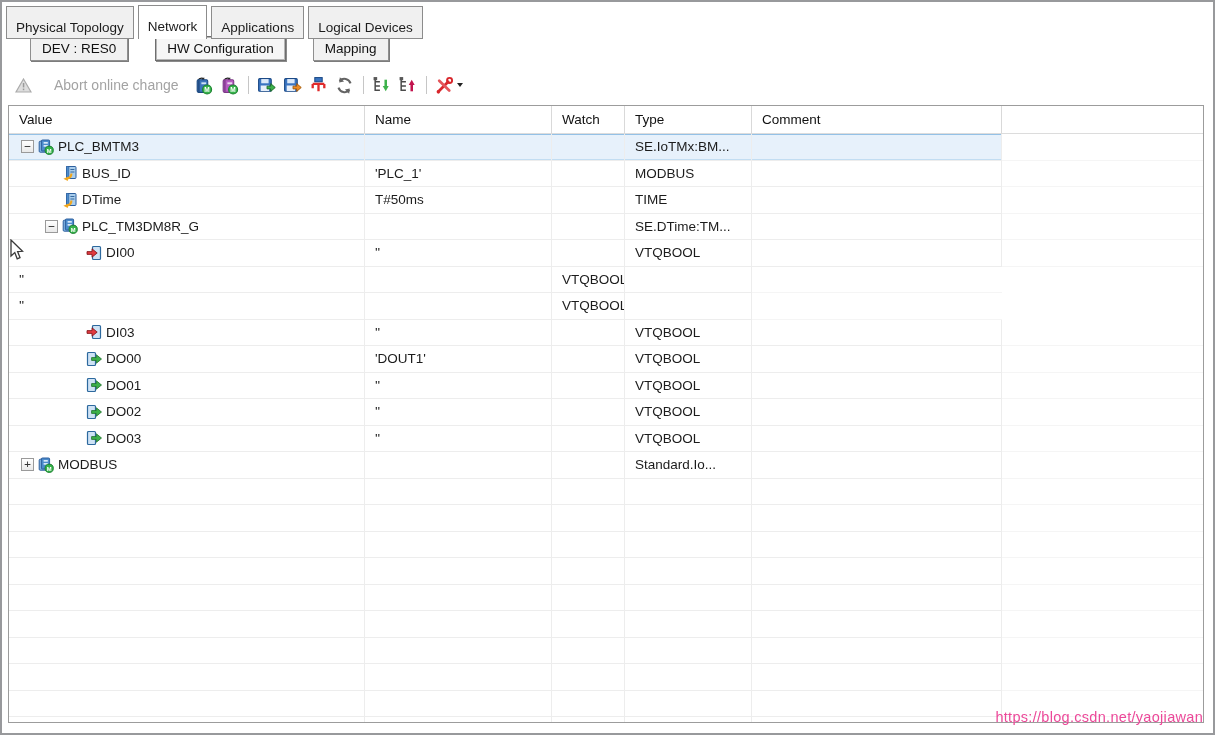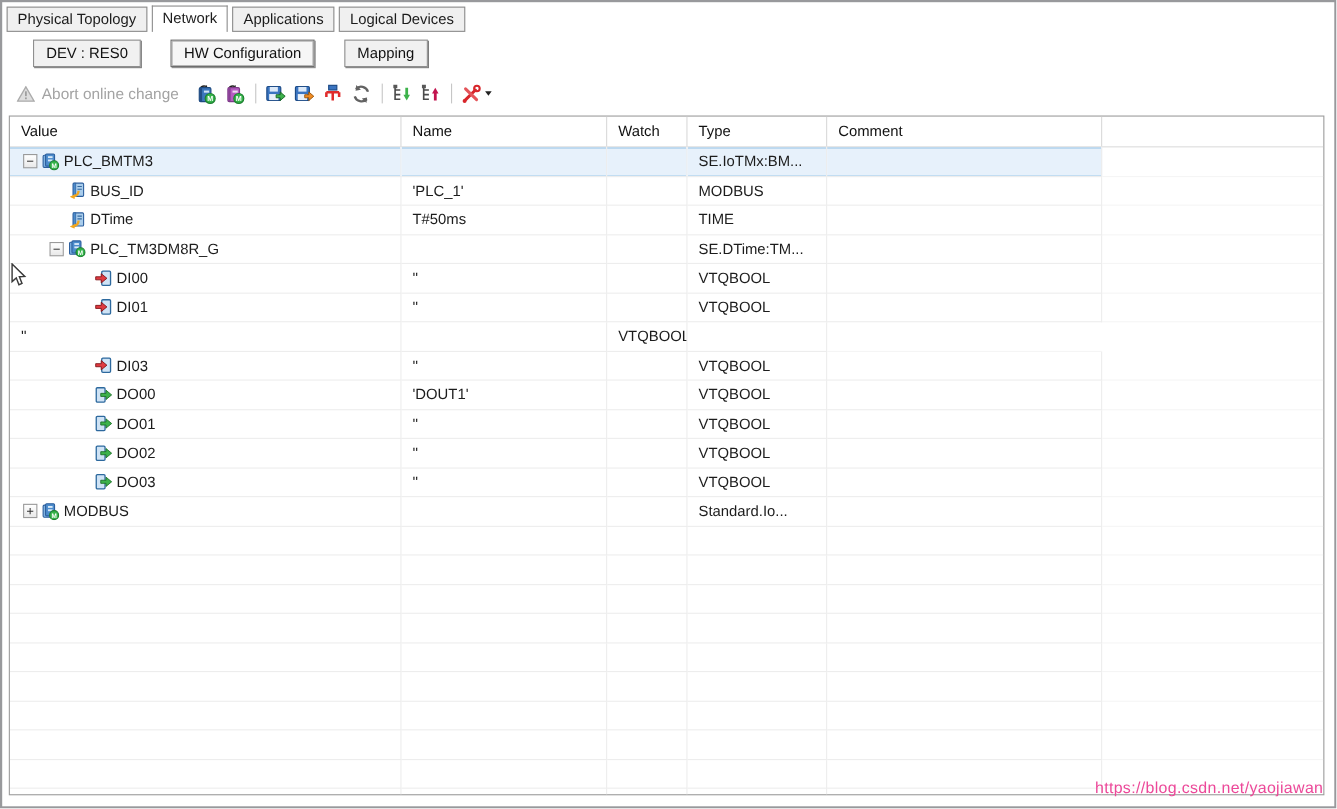--- a/index.html
+++ b/index.html
@@ -3,35 +3,35 @@
 <meta charset="utf-8">
 <style>
   html,body{margin:0;padding:0;background:#ffffff;}
   body{font-family:"Liberation Sans","DejaVu Sans",sans-serif;font-size:13px;color:#1c1c1c;}
   .window{position:relative;width:1215px;height:735px;box-sizing:border-box;
           border:2px solid #98999c;background:#fff;overflow:hidden;}
 
   
   .tabbar{padding:3px 0 0 4px;height:24px;white-space:nowrap;}
   .tab{display:inline-block;box-sizing:border-box;position:relative;top:1px;
-       background:#f0f0f0;border:1px solid #8c8c8c;padding:3px 9px 3px;margin-right:4px;
+       background:#f0f0f0;border:1px solid #8c8c8c;padding:13px 9px 3px;margin-right:4px;
        font-size:13.5px;color:#1c1c1c;cursor:default;}
   .tab.active{background:#fff;top:0;padding-bottom:5px;border-bottom:none;z-index:2;}
 
   
   .subtabs{padding:7px 0 0 8px;height:30px;white-space:nowrap;}
   .subtab{display:inline-block;box-sizing:border-box;background:#f1f1f1;
           border:1px solid #8f8f8f;box-shadow:1px 1px 0 #7c7c7c;
           padding:4px 11px;margin-right:7px;font-size:13.5px;color:#111;margin-left:20px;}
   .subtab.active{background:#f6f6f6;border:1px solid #6e6e6e;
           box-shadow:inset 0 0 0 1px #b5b5b5,1px 1px 0 #8a8a8a;}
 
   
   .toolbar{display:flex;align-items:center;height:32px;margin-top:3px;padding-left:13px;}
-  .abort{display:flex;align-items:center;gap:6px;color:#a3a3a3;font-size:14px;margin-right:12px;text-align:center;}
+  .abort{display:flex;align-items:center;gap:22px;color:#a3a3a3;font-size:14px;margin-right:12px;text-align:center;}
   .tbtn{width:24px;height:24px;display:flex;align-items:center;justify-content:center;margin:0 1px;}
   .tbtn svg{display:block;}
   .tsep{width:1px;height:18px;background:#c6c6c6;margin:0 5px;}
   .caret{width:0;height:0;border-left:3.5px solid transparent;border-right:3.5px solid transparent;
          border-top:4px solid #222;margin-left:3px;}
 
   
   .grid{position:absolute;left:6px;top:103px;width:1196px;height:618px;
         border:1px solid #9c9c9c;background:#fff;overflow:hidden;box-sizing:border-box;}
   .grid-head,.grid-row{display:grid;grid-template-columns:356px 187px 73px 127px 250px minmax(0,1fr);}
@@ -287,31 +287,20 @@
       <span class="name-label">DI00</span>
     </div>
     <div class="cell">''</div>
     <div class="cell"></div>
     <div class="cell">VTQBOOL</div>
     <div class="cell"></div>
     <div class="cell filler"></div>
   </div>
 
   <div class="grid-row">
-    <div class="cell name-cell">
-      <span class="indent" style="width: 60px;"></span>
-      <span class="expander hidden"></span>
-      <span class="icon-slot">
-              <svg width="16" height="16" viewBox="0 0 16 16">
-    <rect x="6.5" y="1.5" width="8" height="13" rx="1" fill="#cfe3f5" stroke="#2d699e" stroke-width="1.2"></rect>
-    <path d="M1 6.6 H6 V3.8 L11.2 8 L6 12.2 V9.4 H1 Z" fill="#e03a40" stroke="#7e1418" stroke-width="0.8"></path>
-  </svg>
-            </span>
-      <span class="name-label">DI01</span>
-    </div>
     <div class="cell">''</div>
     <div class="cell"></div>
     <div class="cell">VTQBOOL</div>
     <div class="cell"></div>
     <div class="cell filler"></div>
   </div>
 
   <div class="grid-row">
     <div class="cell">''</div>
     <div class="cell"></div>

